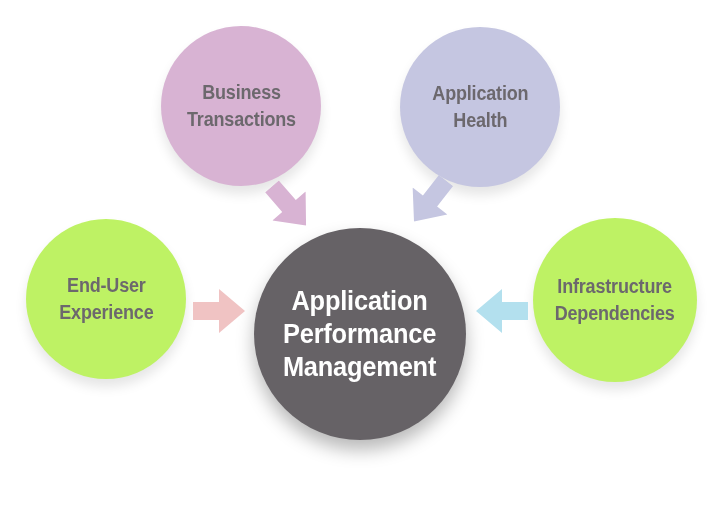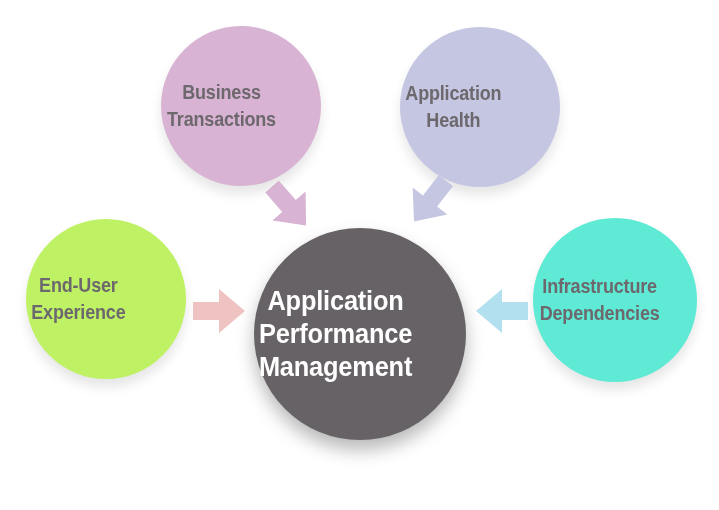--- a/index.html
+++ b/index.html
@@ -13,21 +13,21 @@
     height: 510px;
     background: #ffffff;
     overflow: hidden;
     font-family: "Liberation Sans", sans-serif;
   }
   .circle {
     position: absolute;
     border-radius: 50%;
     display: flex;
     align-items: center;
-    justify-content: flex-start;
+    justify-content: center;
     text-align: center;
   }
   .satellite {
     box-shadow: 0 8px 12px rgba(0,0,0,0.10);
   }
   .satellite .label {
     font-size: 20px;
     line-height: 27px;
     font-weight: 700;
     transform: scaleX(0.90);
@@ -81,21 +81,21 @@
     </div>
   </div>
 
   <div class="circle satellite c-enduser" style="background-color: #bef264;">
     <div class="label" style="color: rgb(108, 104, 109);">
       <span>End-User</span>
       <span>Experience</span>
     </div>
   </div>
 
-  <div class="circle satellite c-infrastructure" style="background-color: #5eead4;">
+  <div class="circle satellite c-infrastructure" style="background-color: #bef264;">
     <div class="label" style="color: rgb(108, 104, 109);">
       <span>Infrastructure</span>
       <span>Dependencies</span>
     </div>
   </div>
 
   <div class="circle center-circle c-center" style="background-color: rgb(102, 98, 102);">
     <div class="label" style="color: rgb(255, 255, 255);">
       <span>Application</span>
       <span>Performance</span>

